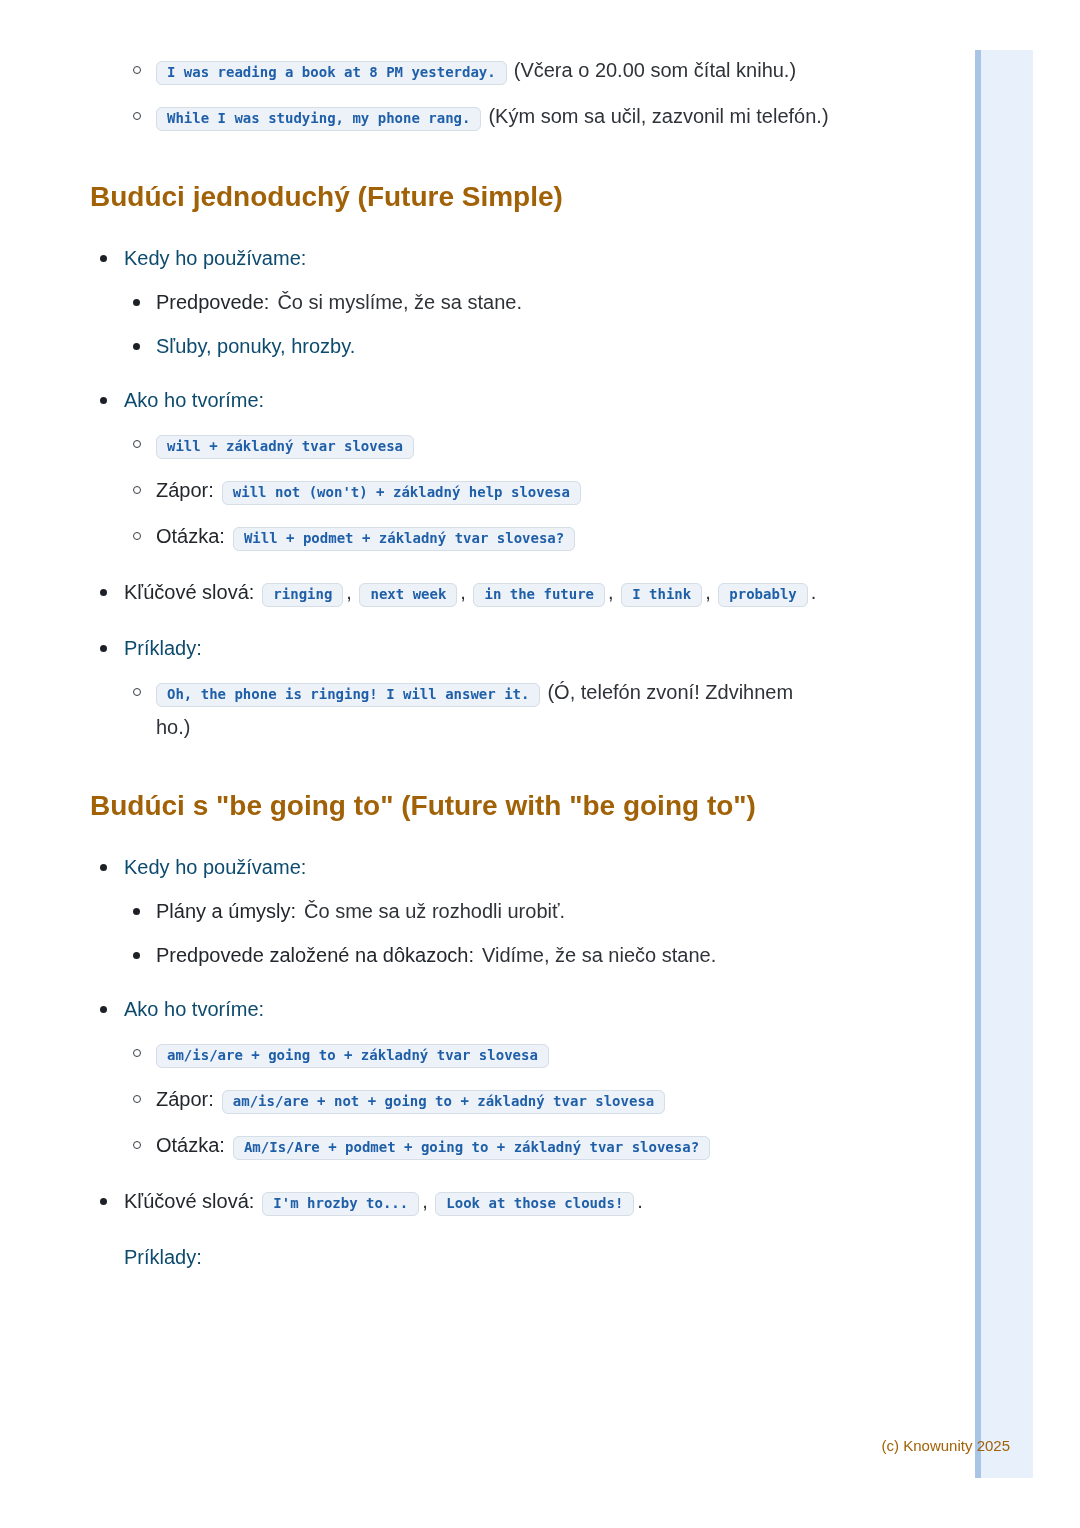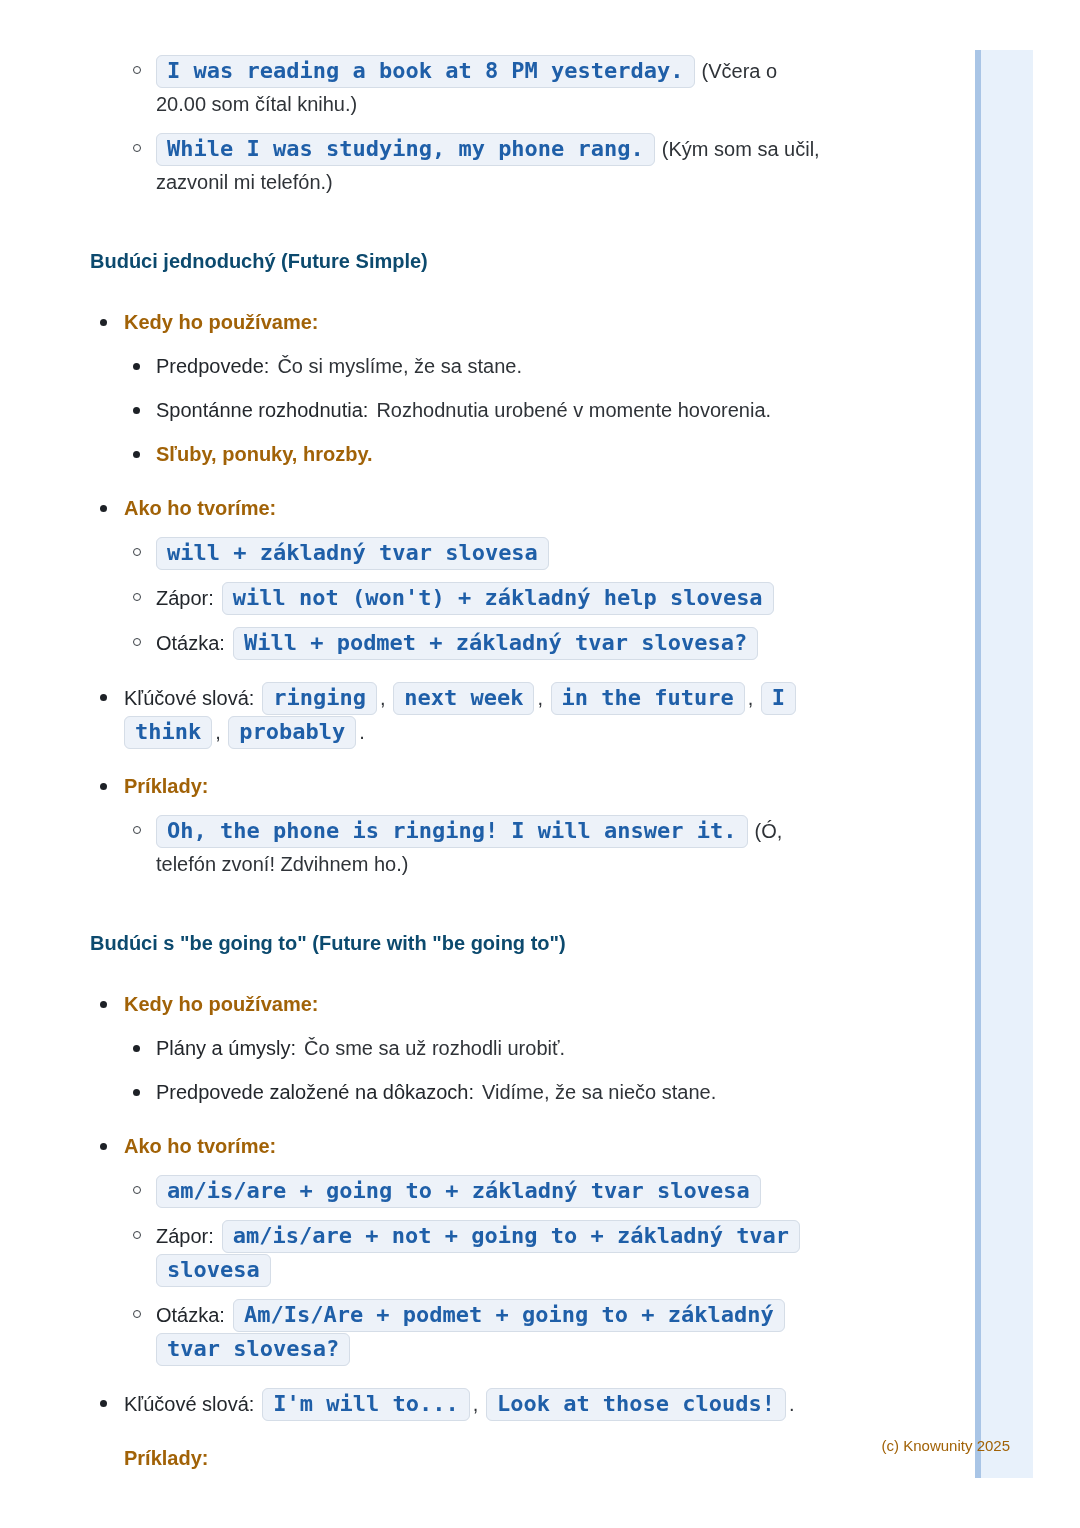--- a/index.html
+++ b/index.html
@@ -1,39 +1,39 @@
 <!DOCTYPE html>
 <html><head>
 <meta charset="utf-8">
 <style>
   * { margin:0; padding:0; box-sizing:border-box; }
   html,body { width:1080px; height:1528px; background:#ffffff; overflow:hidden; }
   body { position:relative; font-family:"Liberation Sans", sans-serif; color:#2f3338; }
 
   .content { width:740px; margin-left:90px; padding-top:54px; font-size:20px; line-height:33px; }
 
-  h2 { font-size:20px; line-height:36px; font-weight:700; color:#0c4a6e; margin:44px 0 27px 0; }
+  h2 { font-size:28px; line-height:36px; font-weight:700; color:#a16207; margin:44px 0 27px 0; }
 
   .row { position:relative; margin-bottom:11px; }
   .l1 { padding-left:34px; margin-top:21px; }
   .l2 { padding-left:66px; }
 
   .marker { position:absolute; top:13px; border-radius:50%; display:inline-block; }
   .l1 > .marker { left:10px; }
   .l2 > .marker { left:43px; }
   .disc { width:7px; height:7px; background:#1d2126; }
   .ring { width:8px; height:8px; border:1.5px solid #3a3f45; background:transparent; top:12px; }
 
   .label { font-weight:400; color:#23272c; margin-right:8px; }
-  .boldonly { font-weight:700; color:#a16207; }
+  .boldonly { font-weight:400; color:#0c4a6e; }
 
   .chip {
     font-family:"DejaVu Sans Mono", monospace;
     font-weight:700;
-    font-size:22px;
+    font-size:14px;
     color:#1f5fa8;
     background:#edf2f9;
     border:1px solid #d5dde7;
     border-radius:6px;
     padding:2px 10px 4px 10px;
     -webkit-box-decoration-break:clone;
     box-decoration-break:clone;
   }
   .trans { margin-left:7px; }
   .sep { margin-left:3px; margin-right:2px; }
@@ -63,24 +63,20 @@
 
   <h2>Budúci jednoduchý (Future Simple)</h2>
 
   <div class="row l1">
     <span class="marker disc"></span>
     <span class="boldonly">Kedy ho používame:</span>
   </div>
   <div class="row l2">
     <span class="marker disc"></span>
     <span class="label">Predpovede:</span><span>Čo si myslíme, že sa stane.</span>
-  </div>
-  <div class="row l2">
-    <span class="marker disc"></span>
-    <span class="label">Spontánne rozhodnutia:</span><span>Rozhodnutia urobené v momente hovorenia.</span>
   </div>
   <div class="row l2">
     <span class="marker disc"></span>
     <span class="boldonly">Sľuby, ponuky, hrozby.</span>
   </div>
 
   <div class="row l1">
     <span class="marker disc"></span>
     <span class="boldonly">Ako ho tvoríme:</span>
   </div>
@@ -138,21 +134,21 @@
     <span class="marker ring"></span>
     <span class="label">Zápor:</span><span class="chip">am/is/are + not + going to + základný tvar slovesa</span>
   </div>
   <div class="row l2">
     <span class="marker ring"></span>
     <span class="label">Otázka:</span><span class="chip">Am/Is/Are + podmet + going to + základný tvar slovesa?</span>
   </div>
 
   <div class="row l1">
     <span class="marker disc"></span>
-    <span class="label">Kľúčové slová:</span><span class="chip">I'm will to...</span><span class="sep">,</span> <span class="chip">Look at those clouds!</span><span class="sep">.</span>
+    <span class="label">Kľúčové slová:</span><span class="chip">I'm hrozby to...</span><span class="sep">,</span> <span class="chip">Look at those clouds!</span><span class="sep">.</span>
   </div>
 
   <div class="row l1">
     
     <span class="boldonly">Príklady:</span>
   </div>
 
 </div>
 
 <div class="scroll-track">

